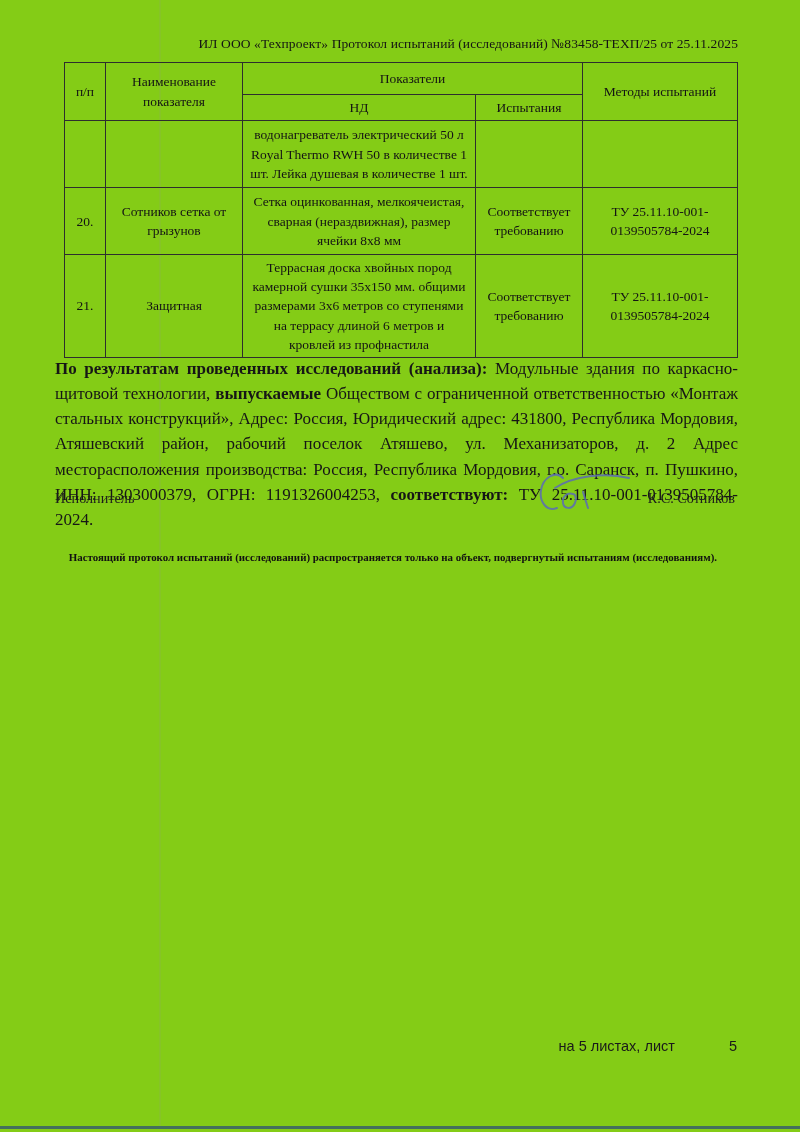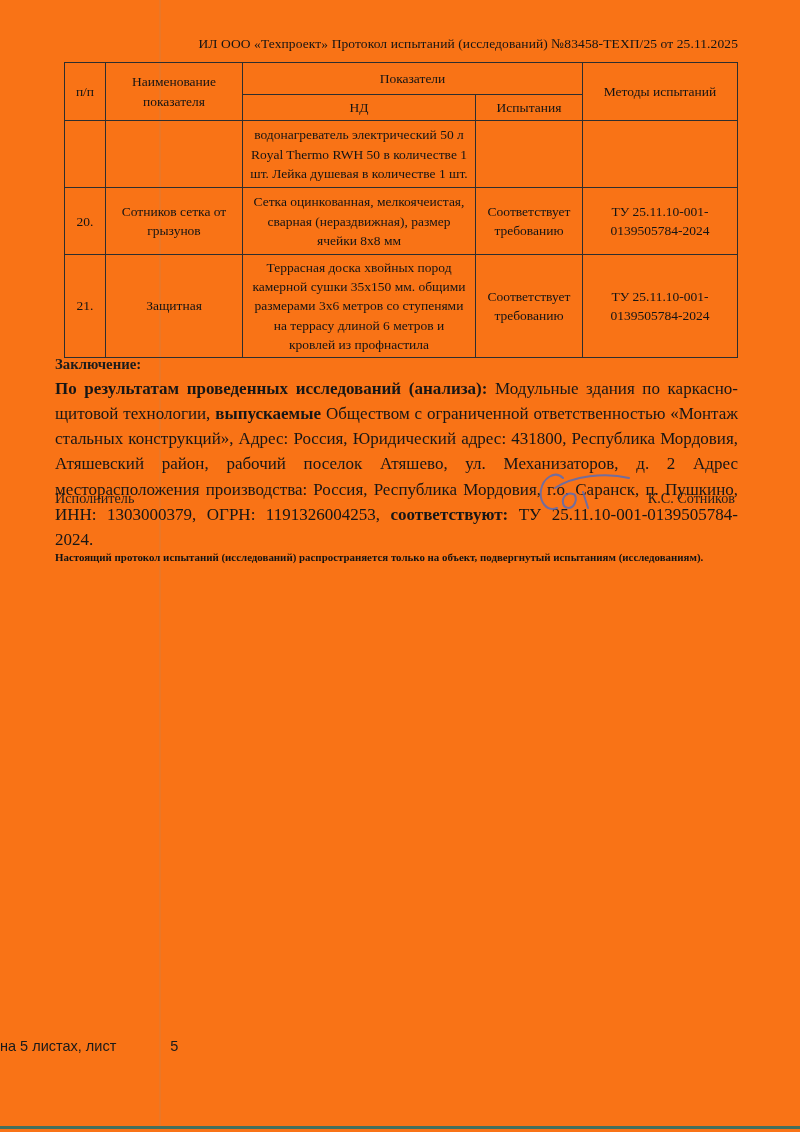--- a/index.html
+++ b/index.html
@@ -1,21 +1,21 @@
 <!DOCTYPE html>
 <html><head>
 <meta charset="utf-8">
 <style>
   * { margin: 0; padding: 0; box-sizing: border-box; }
   html, body { background: #e8e8e8; }
   .page {
     position: relative;
     width: 800px; height: 1132px;
     margin: 0 auto;
-    background: #f97316;
+    background: #84cc16;
     font-family: "Liberation Serif", "DejaVu Serif", serif;
     color: #1c1c1c;
     overflow: hidden;
   }
   .scan-line {
     position: absolute; left: 159px; top: 0; bottom: 6px; width: 2px;
     background: rgba(150,150,150,0.14);
   }
   .doc-header {
     position: absolute; top: 36px; left: 63px; right: 62px;
@@ -47,26 +47,26 @@
     text-align: justify; font-size: 17px; line-height: 1.48;
     color: #161616;
   }
   .conclusion-text b { font-weight: bold; }
   .signature-row { position: absolute; left: 55px; top: 478px; width: 683px; height: 50px; }
   .executor-label { position: absolute; left: 0; top: 12px; font-size: 14.2px; }
   .signature-ink { position: absolute; left: 478px; top: -14px; }
   .signatory-name { position: absolute; right: 3px; top: 12px; font-size: 14.2px; }
   .notes {
     position: absolute; left: 55px; top: 549px; width: 662px;
-    font-size: 10.9px; font-weight: bold; line-height: 1.6; color: #111;
+    font-size: 10.9px; font-weight: bold; line-height: 1.6; color: #111; text-align: right;
   }
   .notes .note { margin: 0; }
   .page-footer {
     position: absolute; top: 1038px; left: 0; right: 63px;
-    text-align: left;
+    text-align: right;
     font-family: "Liberation Sans", "DejaVu Sans", sans-serif;
     font-size: 14.5px; color: #1a1a1a;
   }
   .page-footer .page-number { display: inline-block; margin-left: 50px; }
   .bottom-bar {
     position: absolute; left: 0; right: 0; bottom: 3px; height: 3px;
     background: #44705c;
   }
 </style>
 </head>
@@ -117,21 +117,20 @@
         <td>21.</td>
         <td class="cell-name">Защитная</td>
         <td class="cell-nd">Террасная доска хвойных пород камерной сушки 35х150 мм. общими размерами 3х6 метров со ступенями на террасу длиной 6 метров и кровлей из профнастила</td>
         <td>Соответствует требованию</td>
         <td class="cell-methods">ТУ 25.11.10-001-0139505784-2024</td>
       </tr>
     </tbody>
   </table>
 
   <div class="conclusion">
-    <div class="conclusion-title">Заключение:</div>
     <p class="conclusion-text"><b>По результатам проведенных исследований (анализа):</b><span> Модульные здания по каркасно-щитовой технологии, </span><b>выпускаемые</b><span> Обществом с ограниченной ответственностью «Монтаж стальных конструкций», Адрес: Россия, Юридический адрес: 431800, Республика Мордовия, Атяшевский район, рабочий поселок Атяшево, ул. Механизаторов, д. 2 Адрес месторасположения производства: Россия, Республика Мордовия, г.о. Саранск, п. Пушкино, ИНН: 1303000379, ОГРН: 1191326004253, </span><b>соответствуют:</b><span> ТУ 25.11.10-001-0139505784-2024.</span></p>
   </div>
 
   <div class="signature-row">
     <span class="executor-label">Исполнитель</span>
     <svg class="signature-ink" width="112" height="56" viewBox="0 0 112 56">
       <g fill="none" stroke="#5b6cb5" stroke-width="2" stroke-linecap="round" stroke-linejoin="round" opacity="0.85">
         <path d="M30,14 C22,6 10,14 8,26 C6,38 14,48 24,44"></path>
         <path d="M40,30 C34,28 29,33 30,39 C31,45 39,46 42,39 C44,34 42,30 40,30"></path>
         <path d="M50,28 L55,44"></path>

